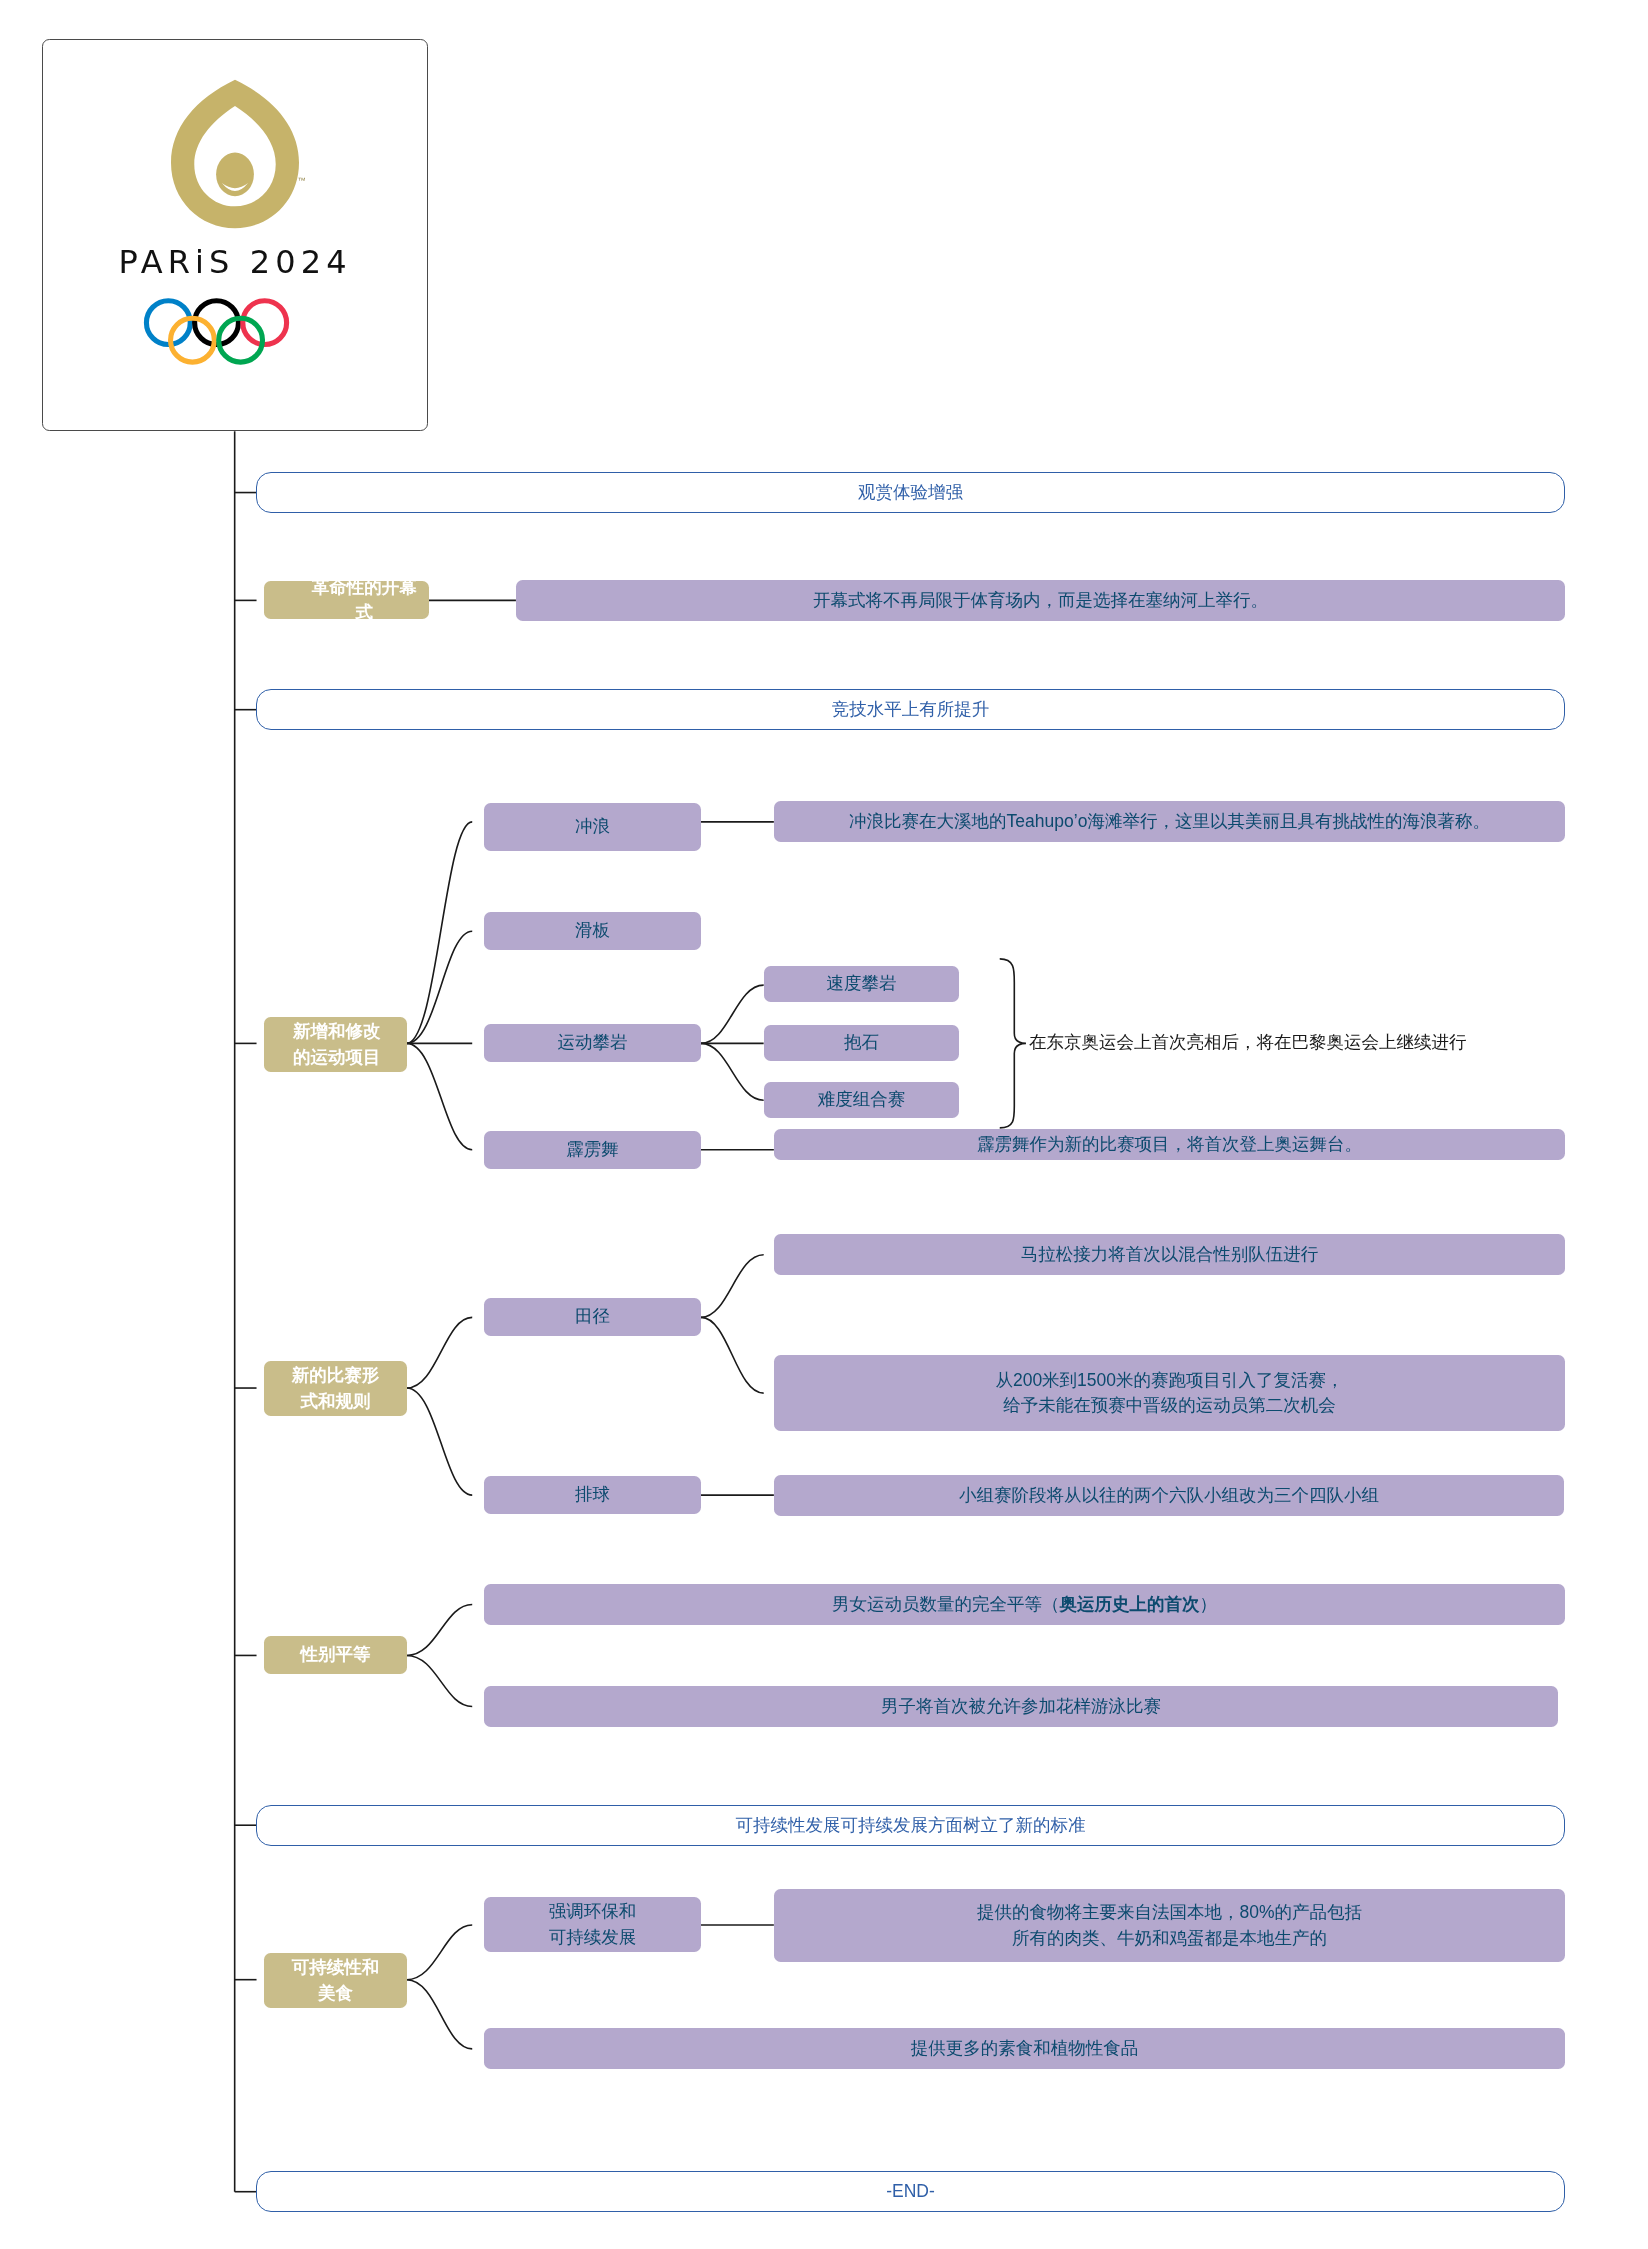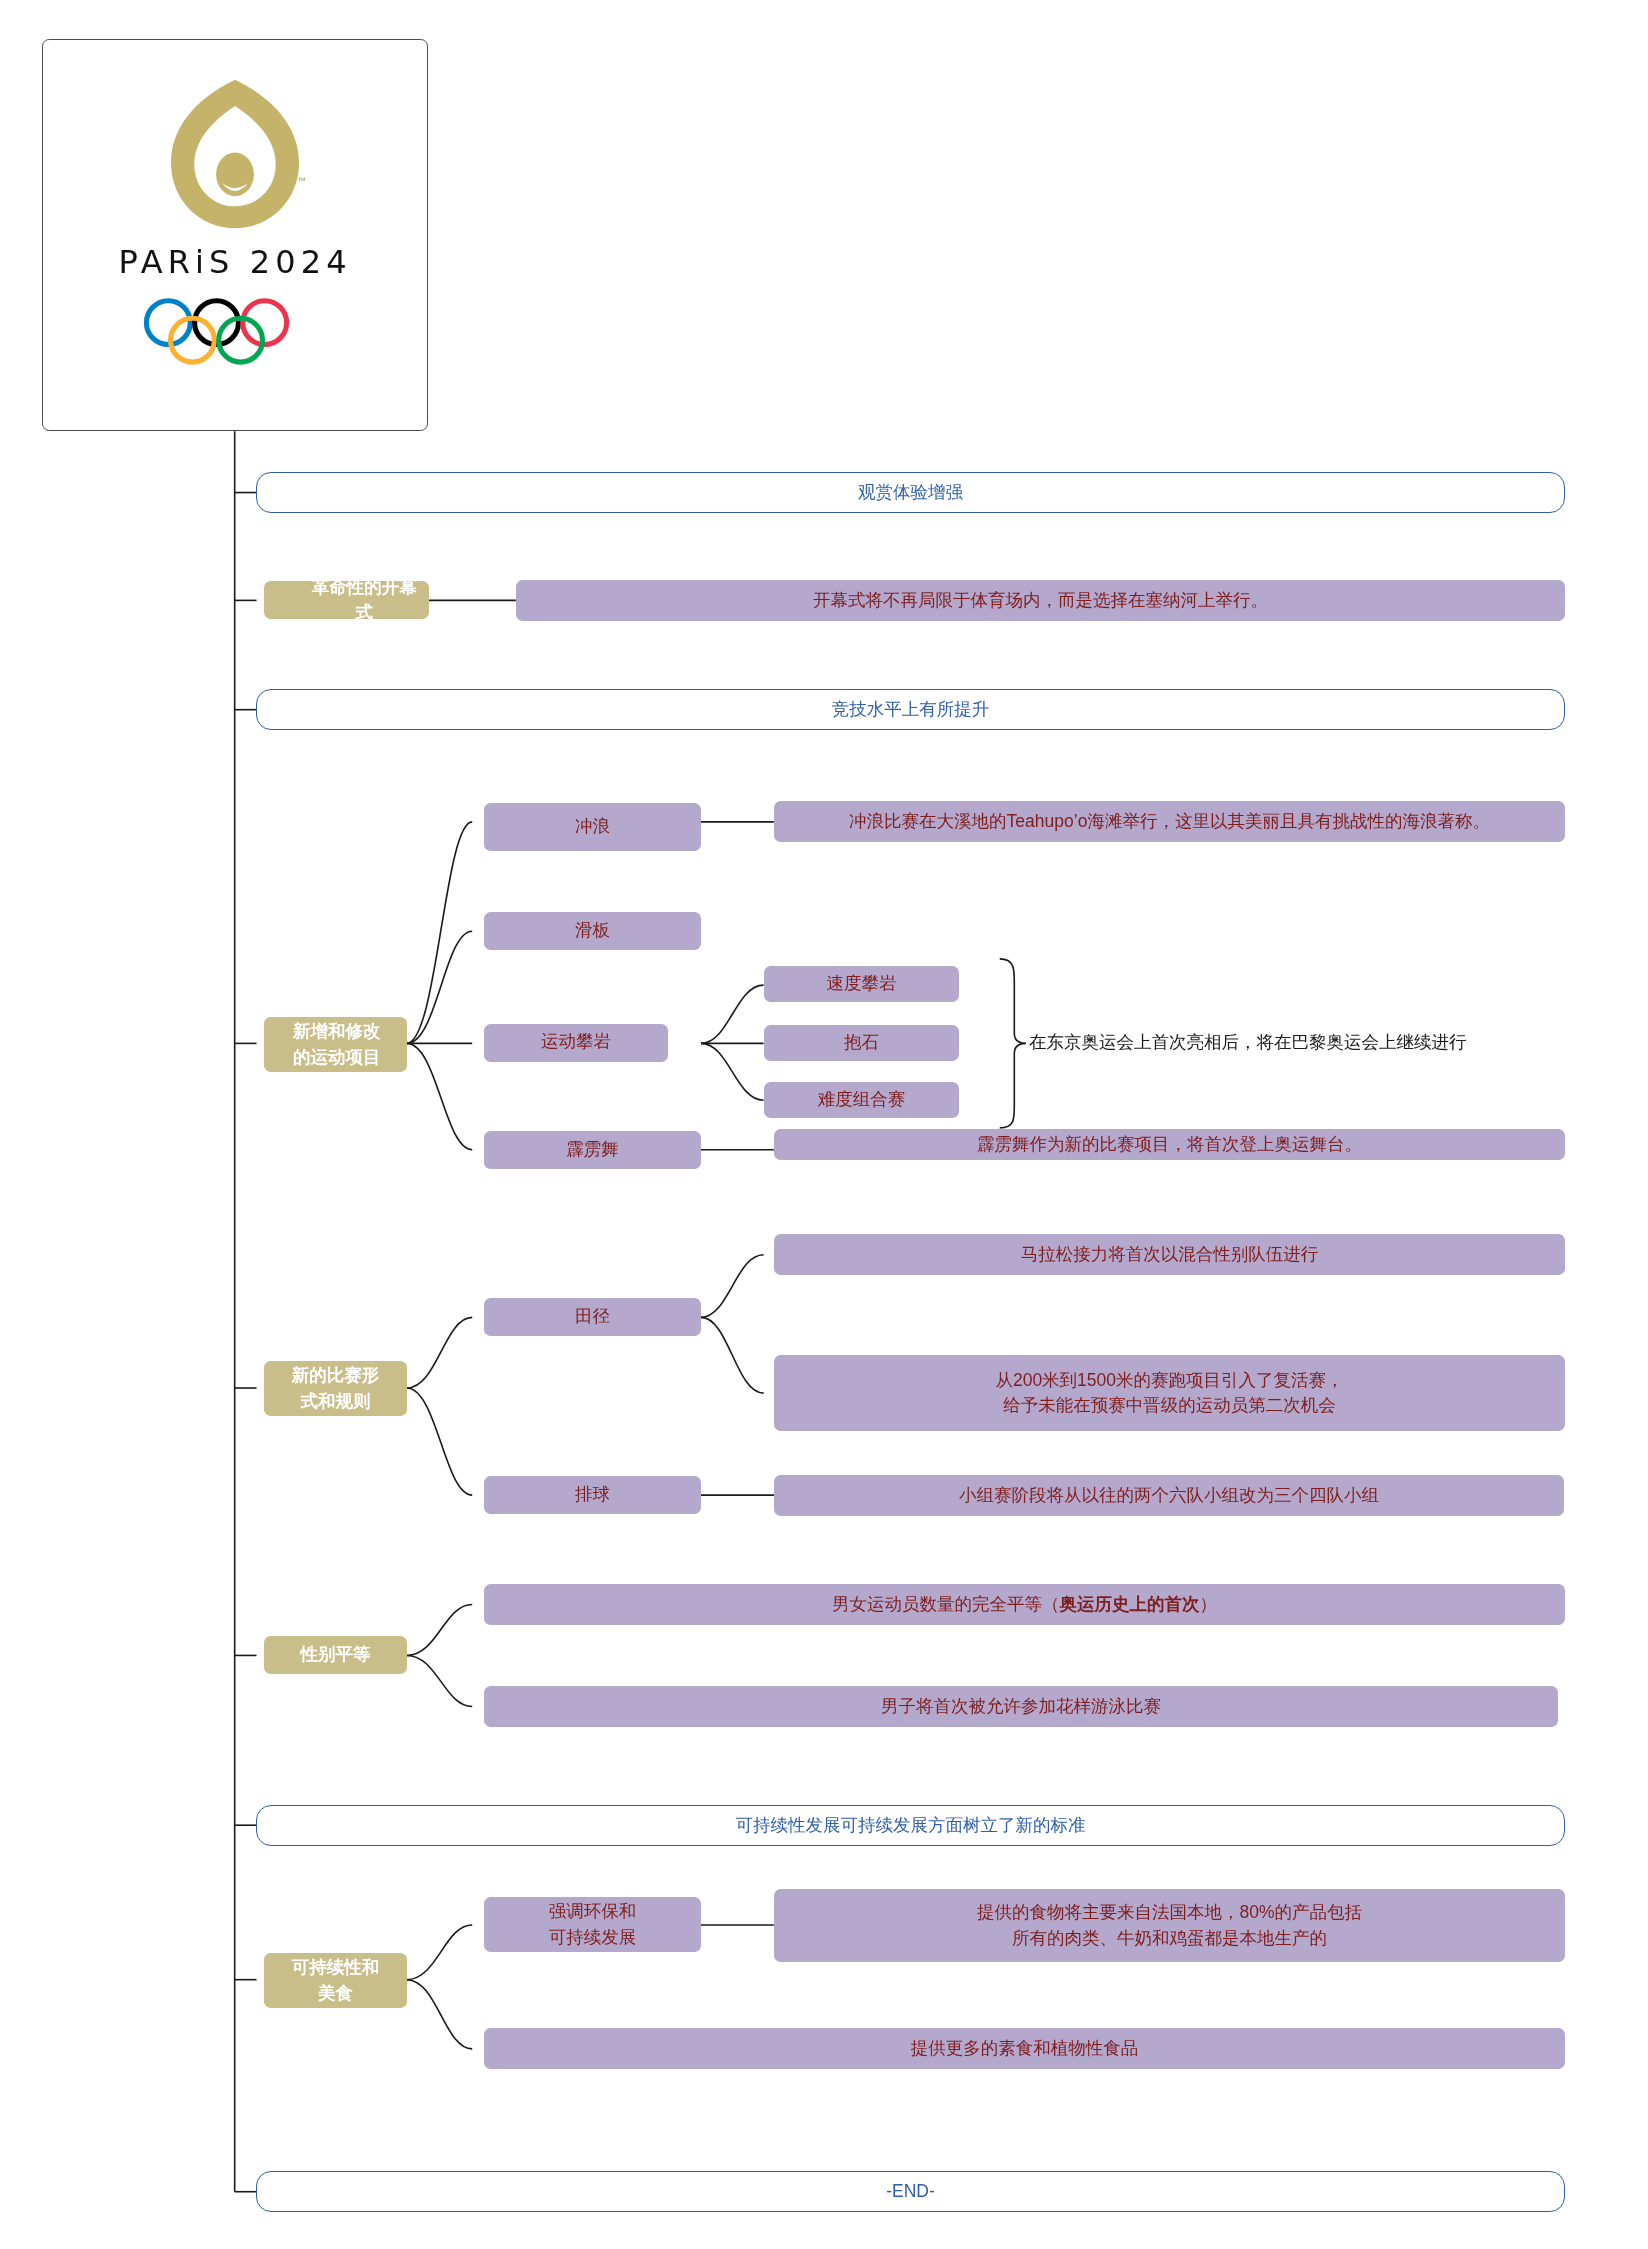--- a/index.html
+++ b/index.html
@@ -82,21 +82,21 @@
     border-radius: 6.6px;
     color: #ffffff;
     font-size: 17.5px;
     font-weight: 700;
     padding: 4.4px 7.3px;
   }
   
   .pill {
     background: #b4a8cd;
     border-radius: 6.6px;
-    color: #7f1d1d;
+    color: #0c4a6e;
     font-size: 17.5px;
     padding: 5.8px 11.7px;
   }
   .strong-inline { font-weight: 700; }
 </style>
 </head>
 <body>
 
 <div id="canvas">
 
@@ -211,21 +211,21 @@
     <span>冲浪</span>
   </div>
   <div class="node pill" style="left:774px; top:801px; width:791px; height:41px;">
     <span>冲浪比赛在大溪地的Teahupo’o海滩举行，这里以其美丽且具有挑战性的海浪著称。</span>
   </div>
 
   <div class="node pill" style="left:484px; top:912px; width:217px; height:38px;">
     <span>滑板</span>
   </div>
 
-  <div class="node pill" style="left:484px; top:1024px; width:184px; height:38px;font-family:Liberation Mono, monospace;">
+  <div class="node pill" style="left:484px; top:1024px; width:217px; height:38px;">
     <span>运动攀岩</span>
   </div>
   <div class="node pill" style="left:764px; top:966px; width:195px; height:36px;">
     <span>速度攀岩</span>
   </div>
   <div class="node pill" style="left:764px; top:1025px; width:195px; height:36px;">
     <span>抱石</span>
   </div>
   <div class="node pill" style="left:764px; top:1082px; width:195px; height:36px;">
     <span>难度组合赛</span>

